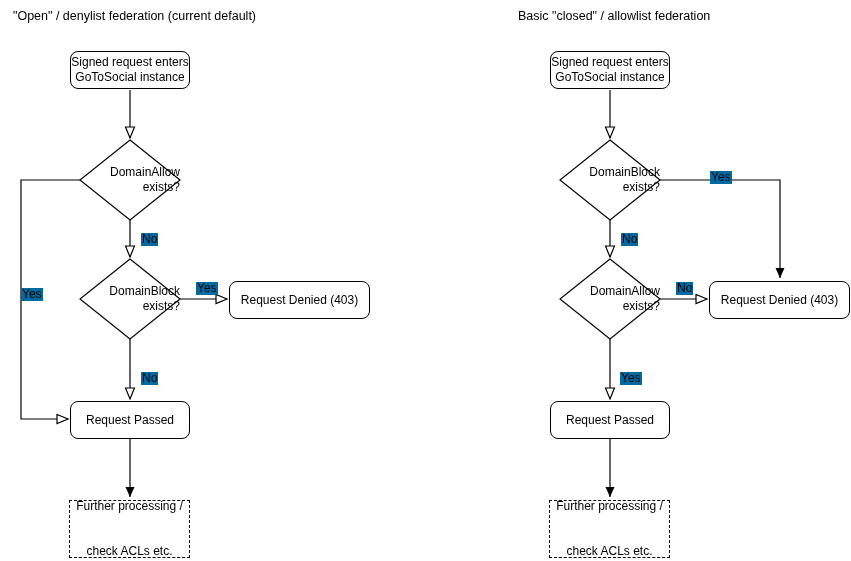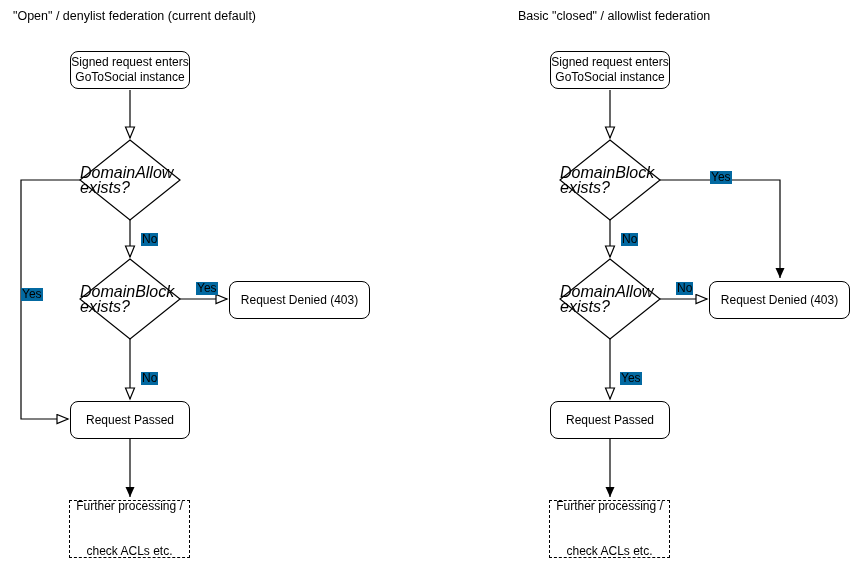--- a/index.html
+++ b/index.html
@@ -34,25 +34,24 @@
     justify-content: center;
     text-align: center;
     font-size: 12px;
     line-height: 15px;
   }
   .node.rounded { border-radius: 8px; }
   .node.dashed  { border: 1px dashed #000000; border-radius: 0; gap: 30px; }
   .diamond-text {
     position: absolute;
     width: 100px;
-    text-align: left;
-    font-size: 16px;
+    text-align: right;
+    font-size: 12px;
     line-height: 15px;
     pointer-events: none;
-    font-style: italic;
   }
   .edge-label {
     position: absolute;
     font-size: 12px;
     line-height: 13px;
     background: #0369a1;
     padding: 0 1px;
     white-space: nowrap;
   }
 </style>

